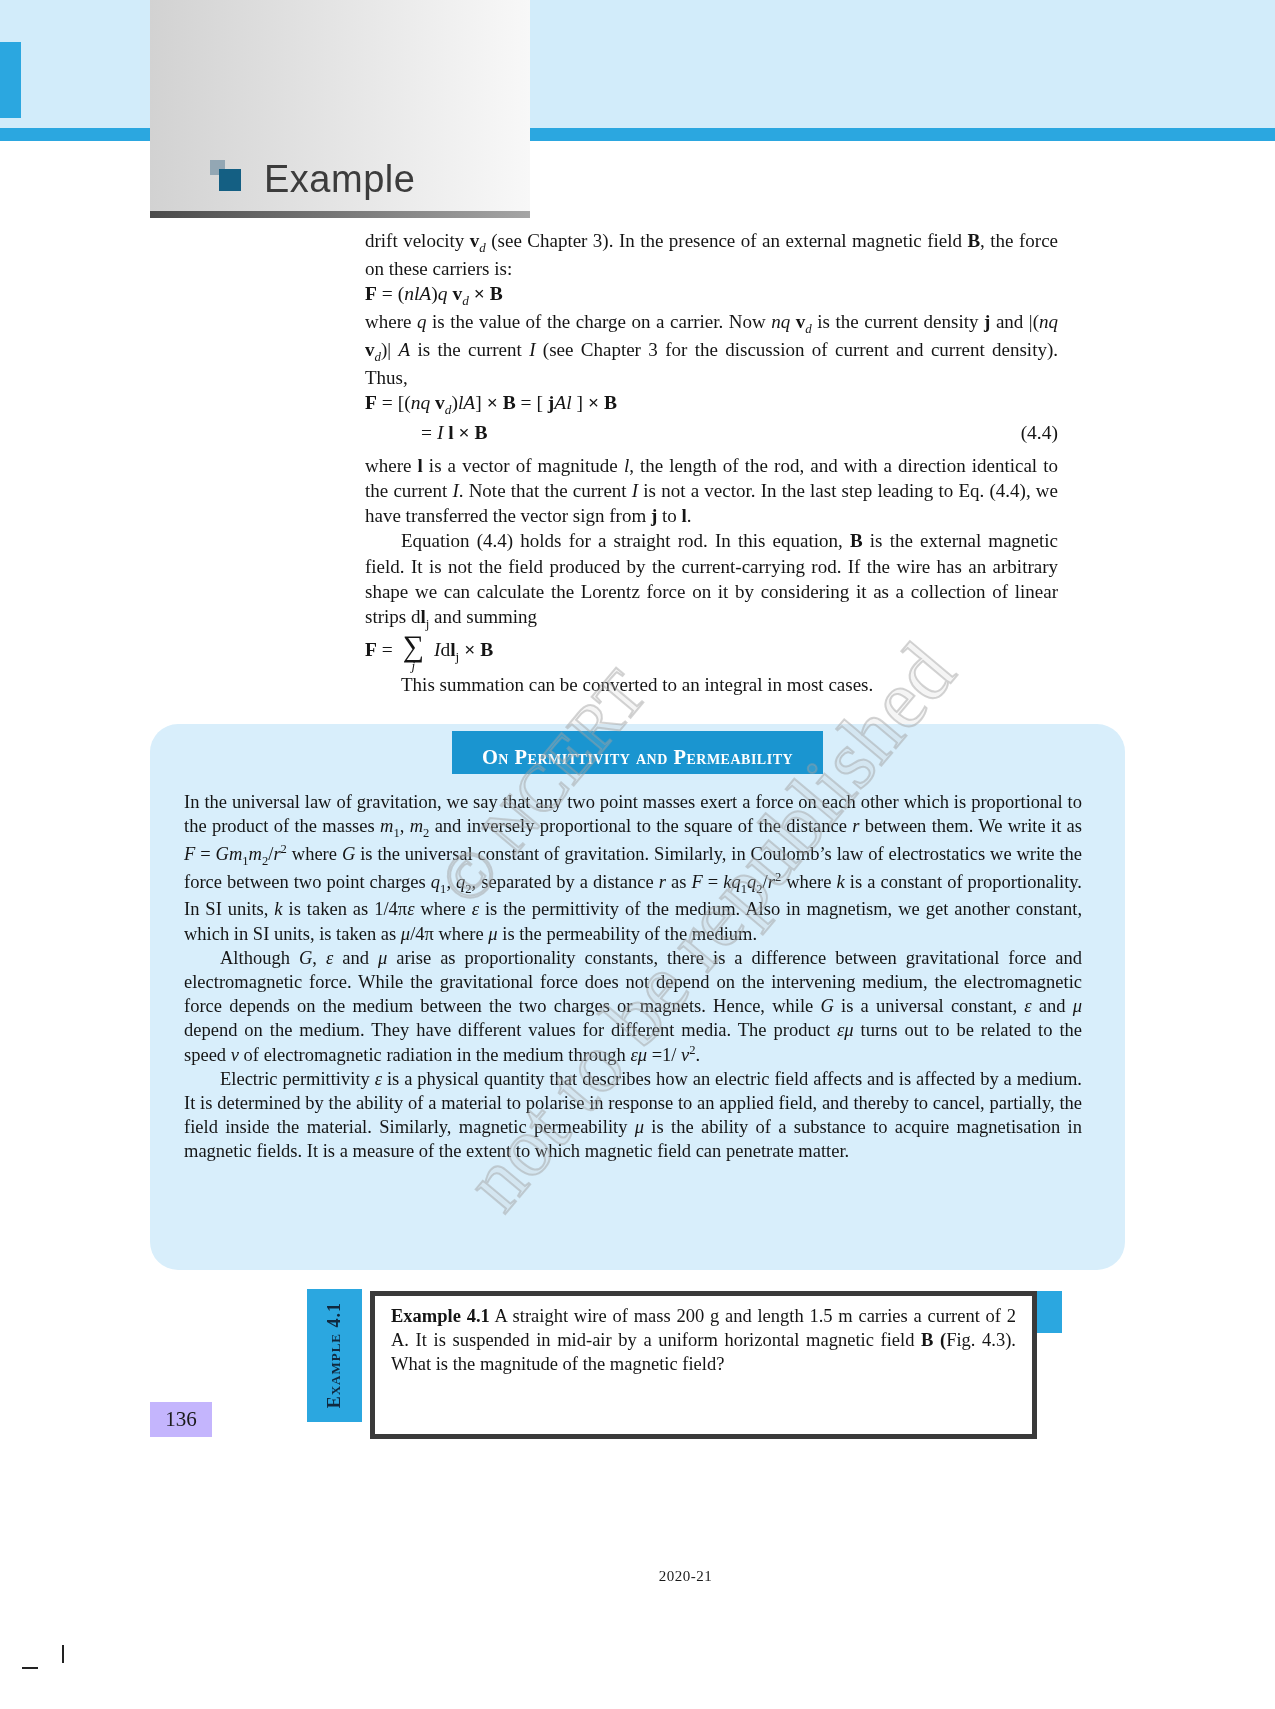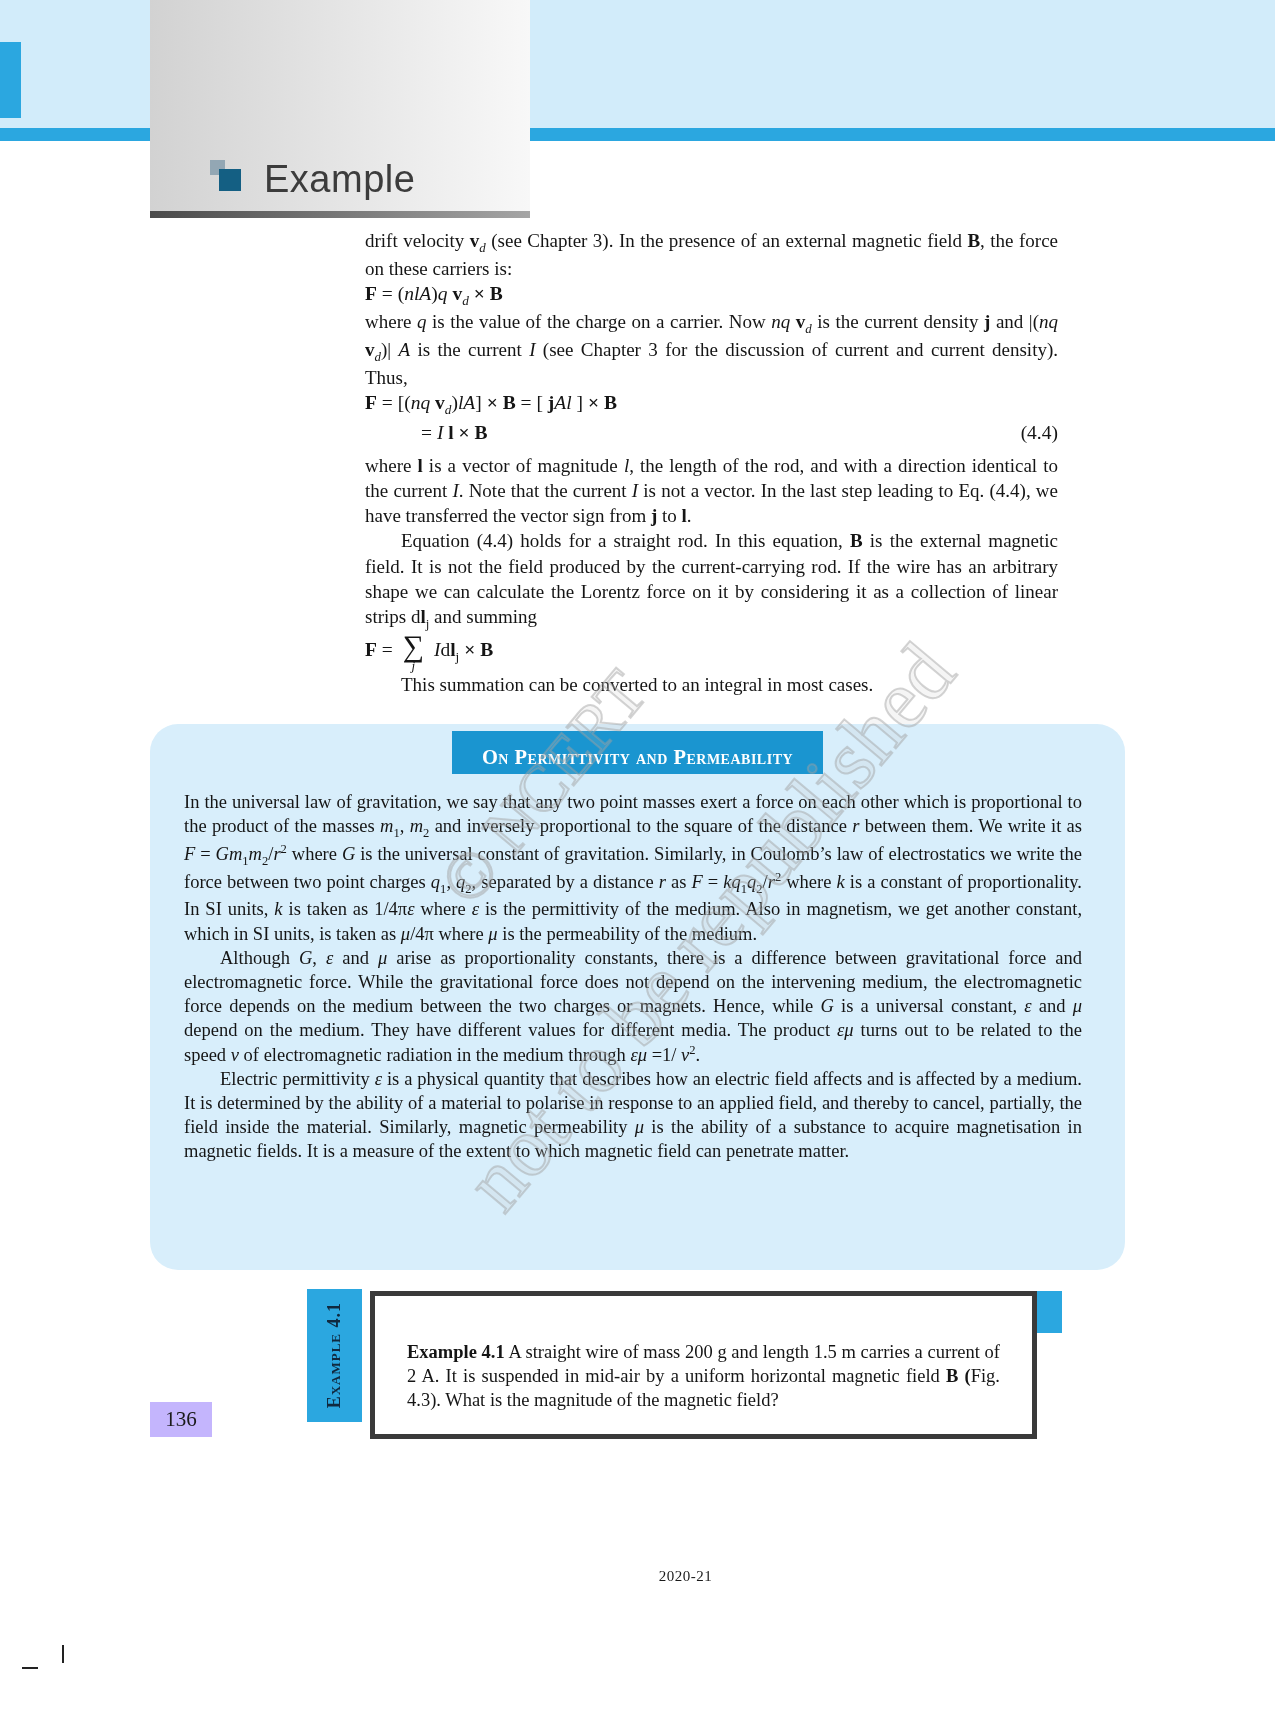--- a/index.html
+++ b/index.html
@@ -52,21 +52,21 @@
   .infobox-body{padding:16px 43px 0 34px;font-size:18.5px;line-height:1.3;text-align:justify;}
   .infobox-body p{margin:0;}
 
   
   .ex-label{position:absolute;left:307px;top:1289px;width:55px;height:133px;background:#2ba7e0;
             display:flex;align-items:center;justify-content:center;}
   .ex-label span{writing-mode:vertical-rl;transform:rotate(180deg);font-weight:bold;
                  font-variant:small-caps;font-size:18px;letter-spacing:1px;color:#10293f;}
   .ex-box{position:absolute;left:370px;top:1291px;width:667px;height:148px;border:5px solid #3a3a3a;
           background:#ffffff;box-sizing:border-box;}
-  .ex-box p{margin:16px;padding:28px 16px;font-size:18.5px;line-height:1.3;text-align:justify;}
+  .ex-box p{margin:0;padding:8px 16px;font-size:18.5px;line-height:1.3;text-align:justify;}
   .ex-tab{position:absolute;left:1037px;top:1291px;width:25px;height:42px;background:#2ba7e0;}
 
   
   .page-badge{position:absolute;left:150px;top:1402px;width:62px;height:35px;background:#c4b5fd;
               display:flex;align-items:center;justify-content:center;font-size:21px;color:#1a1a1a;}
   .footer{position:absolute;left:0;top:1568px;width:100%;text-align:center;font-size:15px;
           letter-spacing:0.5px;color:#1a1a1a;padding-left:48px;}
 
   
   .watermark{position:absolute;left:130px;top:420px;width:1000px;height:880px;display:flex;

